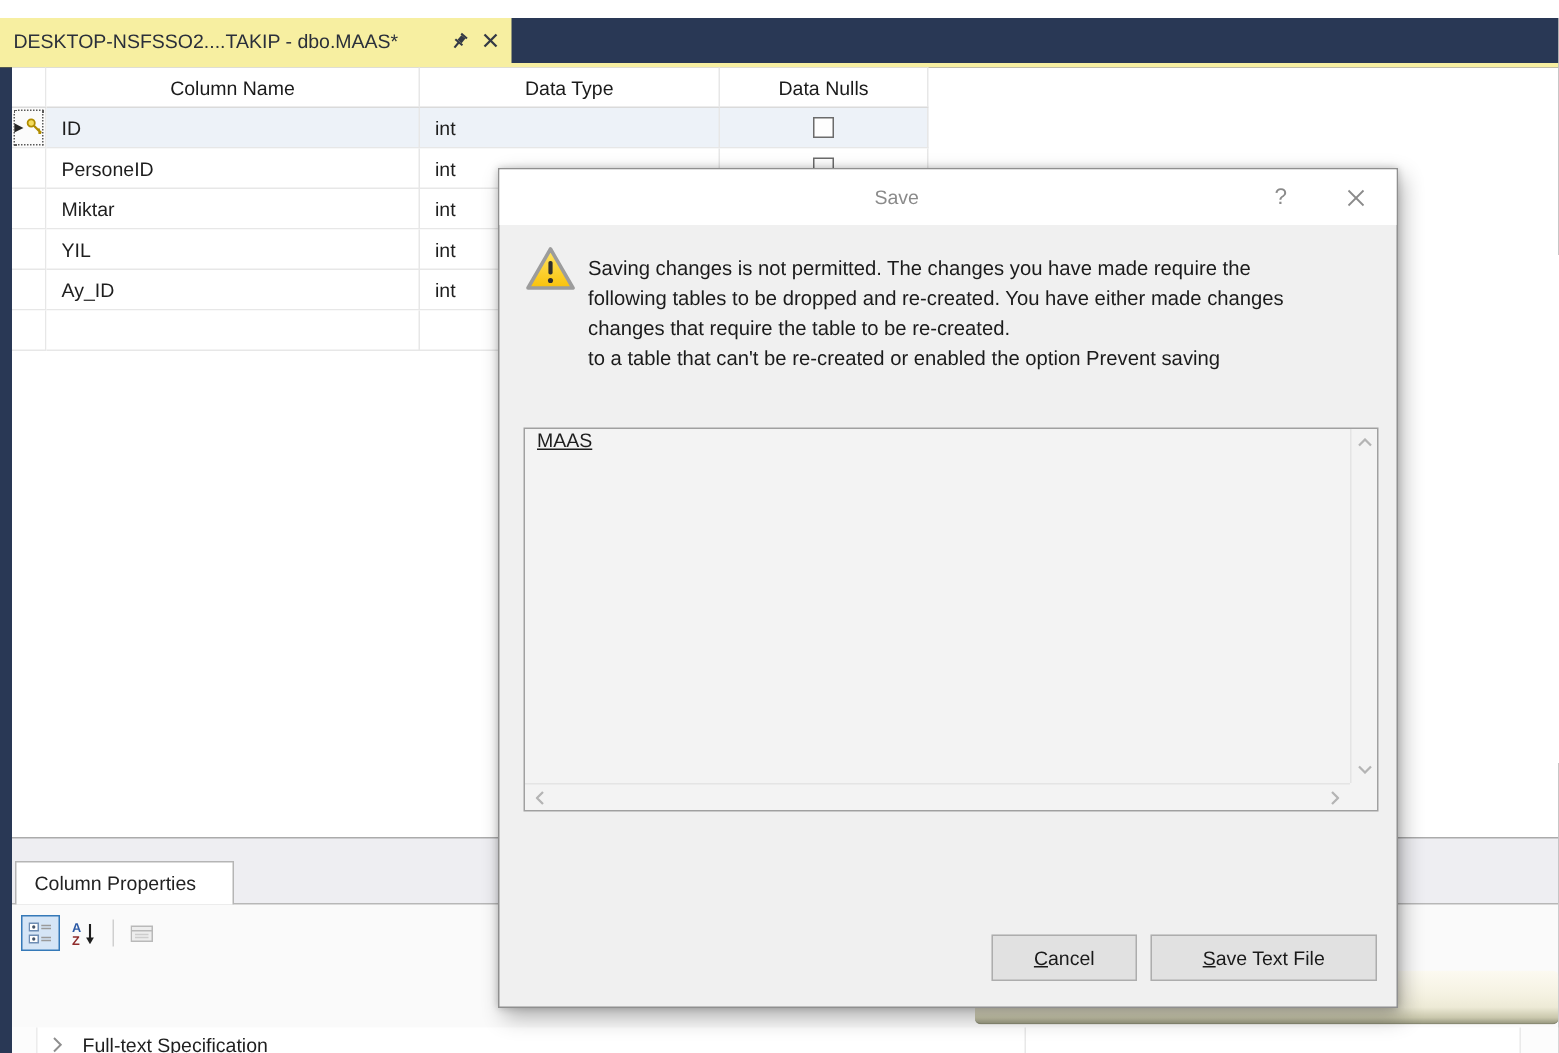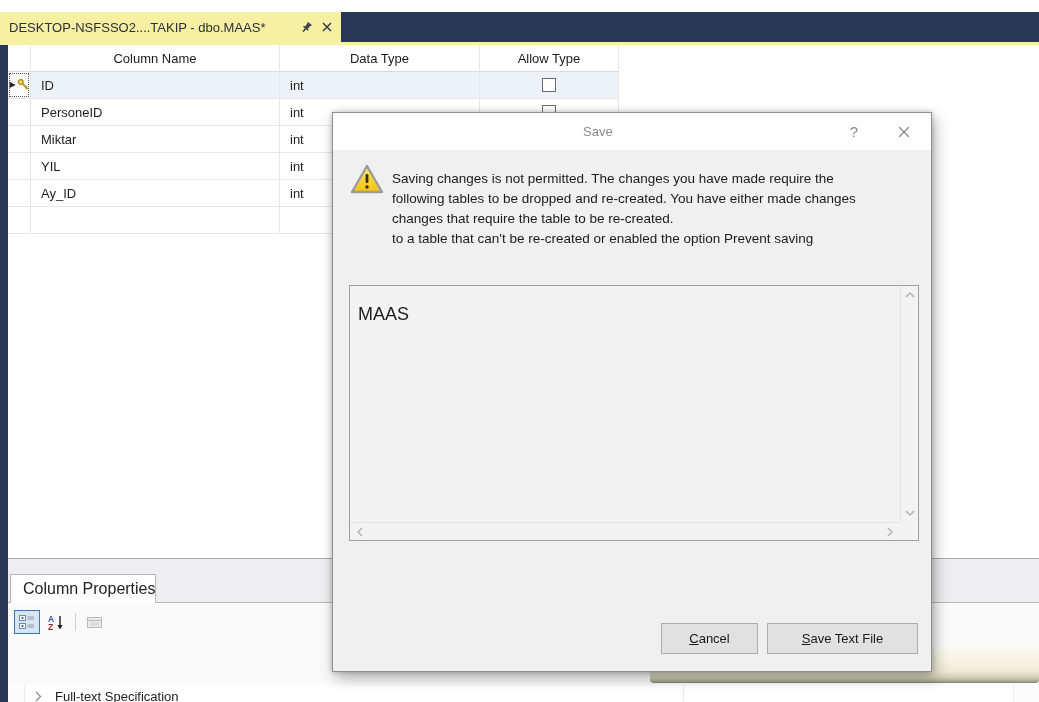--- a/index.html
+++ b/index.html
@@ -31,21 +31,21 @@
   .rowsel .cell { background:#EDF2F8; }
   .selcell-focus { outline:1px dotted #5A5A5A; outline-offset:-2px; display:flex; align-items:center;
                    justify-content:center; width:100%; height:100%; gap:1px; }
   .rec-arrow { font-size:8px; color:#262626; line-height:1; }
   .checkbox { width:14px; height:14px; background:#FEFEFE; border:1px solid #6B6B6B; }
 
   
   .bottom-pane { position:absolute; left:8px; top:546px; width:1031px; height:156px;
                  background:#EEEEF2; border-top:1px solid #ABABAB; }
   .cp-tab { position:absolute; left:2px; top:15px; width:146px; height:29px; background:#FFFFFF;
-            border:1px solid #B5B5B5; border-bottom:none; font-size:16px; color:#222;
+            border:1px solid #B5B5B5; border-bottom:none; font-size:13px; color:#222;
             padding:0 12px; line-height:27px; z-index:2; white-space:nowrap; }
   .cp-content { position:absolute; left:0; top:43px; width:1031px; height:113px;
                 background:#FAFAFA; border-top:1px solid #B7B7B7; }
   .prop-toolbar { position:absolute; left:6px; top:6px; height:26px; display:flex; align-items:center; gap:3px; }
   .tbtn { width:26px; height:24px; display:flex; align-items:center; justify-content:center; background:transparent; }
   .tbtn.sel { border:1px solid #3579B8; background:#D5E5F6; }
   .tsep { width:1px; height:18px; background:#CFCFCF; margin:0 3px; }
   .tan-bar { position:absolute; left:642px; right:0; top:44px; height:36px; border-radius:4px;
              background:linear-gradient(180deg,#FCFAF1 0%,#F5F2E2 45%,#EDEAD6 70%,#C9C7AC 90%,#9C9C84 100%);
              border-bottom:1px solid #8A8B74; }
@@ -65,21 +65,21 @@
             border:1px solid #8F8F8F; z-index:10;
             box-shadow:0 0 5px rgba(0,0,0,.22), 3px 6px 14px rgba(0,0,0,.30); }
   .dlg-title { height:37px; background:#FFFFFF; display:flex; align-items:center; padding:0 13px;text-align:center; }
   .dlg-title .cap { flex:1; font-size:13px; color:#8A8A8A; }
   .dlg-help { font-size:15px; color:#8A8A8A; margin-right:40px; }
   .dlg-close { display:flex; align-items:center; margin-right:8px; }
   .dlg-msg { position:absolute; left:59px; top:56px; font-size:13.5px; color:#1B1B1B; line-height:20px; white-space:nowrap; }
   .warn-ico { position:absolute; left:17px; top:51px; }
   .dlg-box { position:absolute; left:16px; top:172px; width:570px; height:256px; background:#F3F3F3;
              border:1px solid #A0A0A0; }
-  .dlg-box .txt { position:absolute; left:8px; top:18px; font-size:18px; color:#1E1E1E; }
+  .dlg-box .txt { position:absolute; left:8px; top:0; font-size:13px; color:#1E1E1E;text-decoration:underline; }
   .vscroll { position:absolute; right:0; top:0; bottom:18px; width:18px; border-left:1px solid #E4E4E4;
              display:flex; flex-direction:column; justify-content:space-between; align-items:center; padding:6px 0; }
   .hscroll { position:absolute; left:0; right:18px; bottom:0; height:18px; border-top:1px solid #E4E4E4;
              display:flex; justify-content:space-between; align-items:center; padding:0 7px; }
   .dlg-btn { position:absolute; height:31px; background:#E1E1E1; border:1px solid #ADADAD;
              font-size:13px; color:#1A1A1A; display:flex; align-items:center; justify-content:center; }
   .btn-cancel { left:328px; top:510px; width:97px; }
   .btn-save   { left:434px; top:510px; width:151px; }
   .accel { text-decoration:underline; }
 </style>
@@ -110,21 +110,21 @@
     </div>
   </div>
   <div class="gold-underline"></div>
   <div class="left-edge"></div>
 
   <div class="designer">
     <div class="grow">
       <div class="cell c-sel hcell"></div>
       <div class="cell c-name hcell">Column Name</div>
       <div class="cell c-type hcell">Data Type</div>
-      <div class="cell c-null hcell">Allow Type</div>
+      <div class="cell c-null hcell">Data Nulls</div>
     </div>
 
     <div class="grow rowsel">
       <div class="cell c-sel" style="background:#FBFBFB;">
         <span class="selcell-focus">
           <span class="rec-arrow">▶</span>
           <span>
             <svg width="12" height="12" viewBox="0 0 12 12">
               <circle cx="3.8" cy="4" r="2.4" fill="#F4DC5C" stroke="#B08C00" stroke-width="1.2"></circle>
               <line x1="5.6" y1="5.8" x2="10.4" y2="10.6" stroke="#B08C00" stroke-width="1.5"></line>

